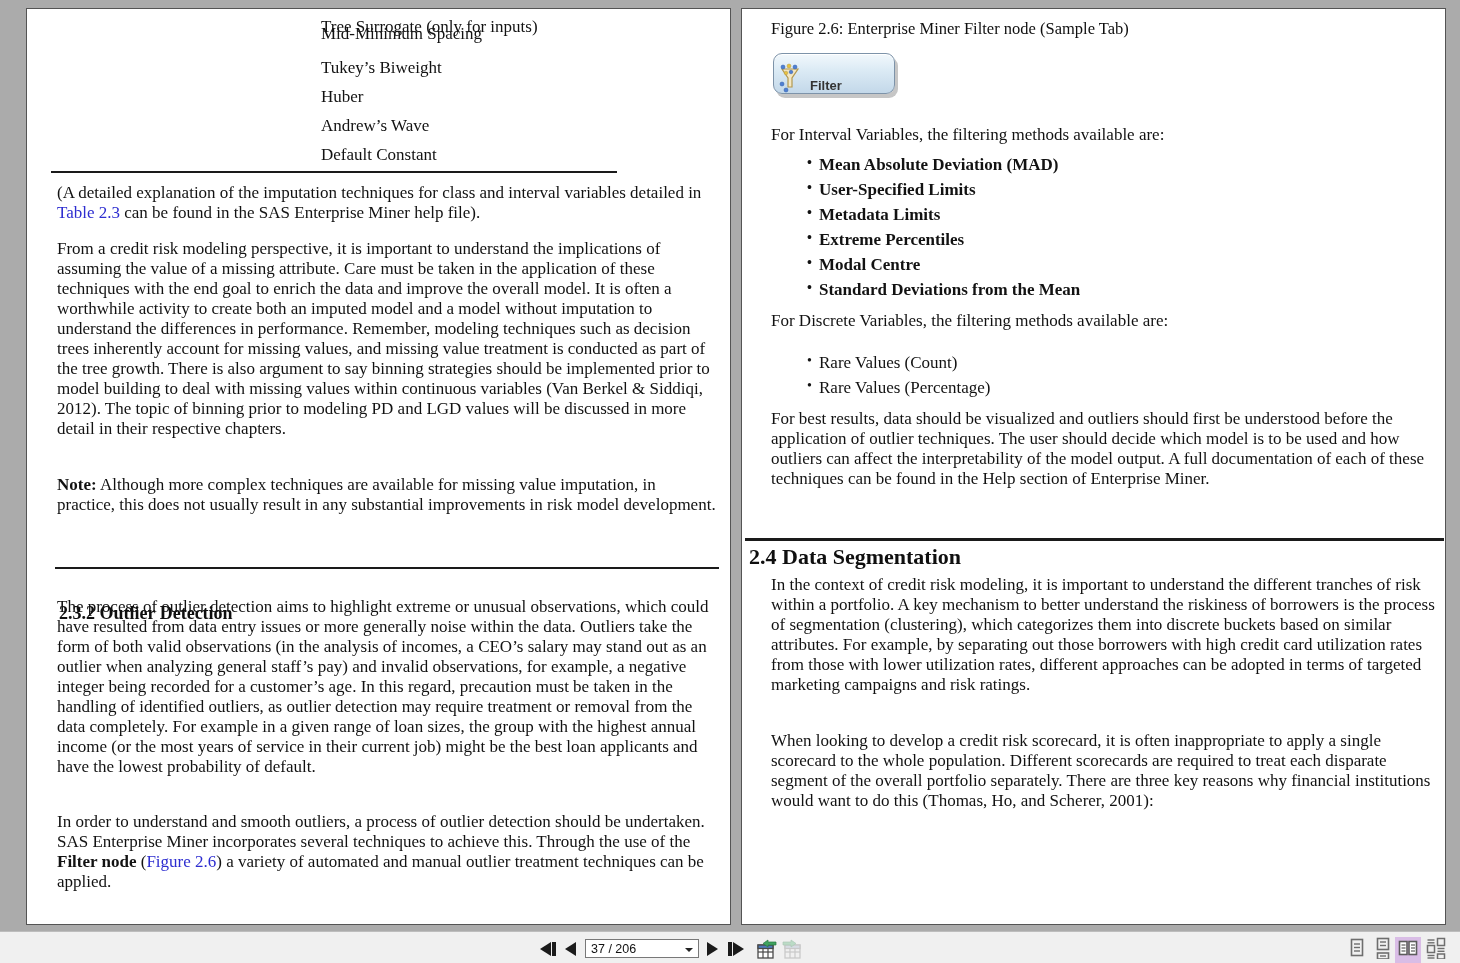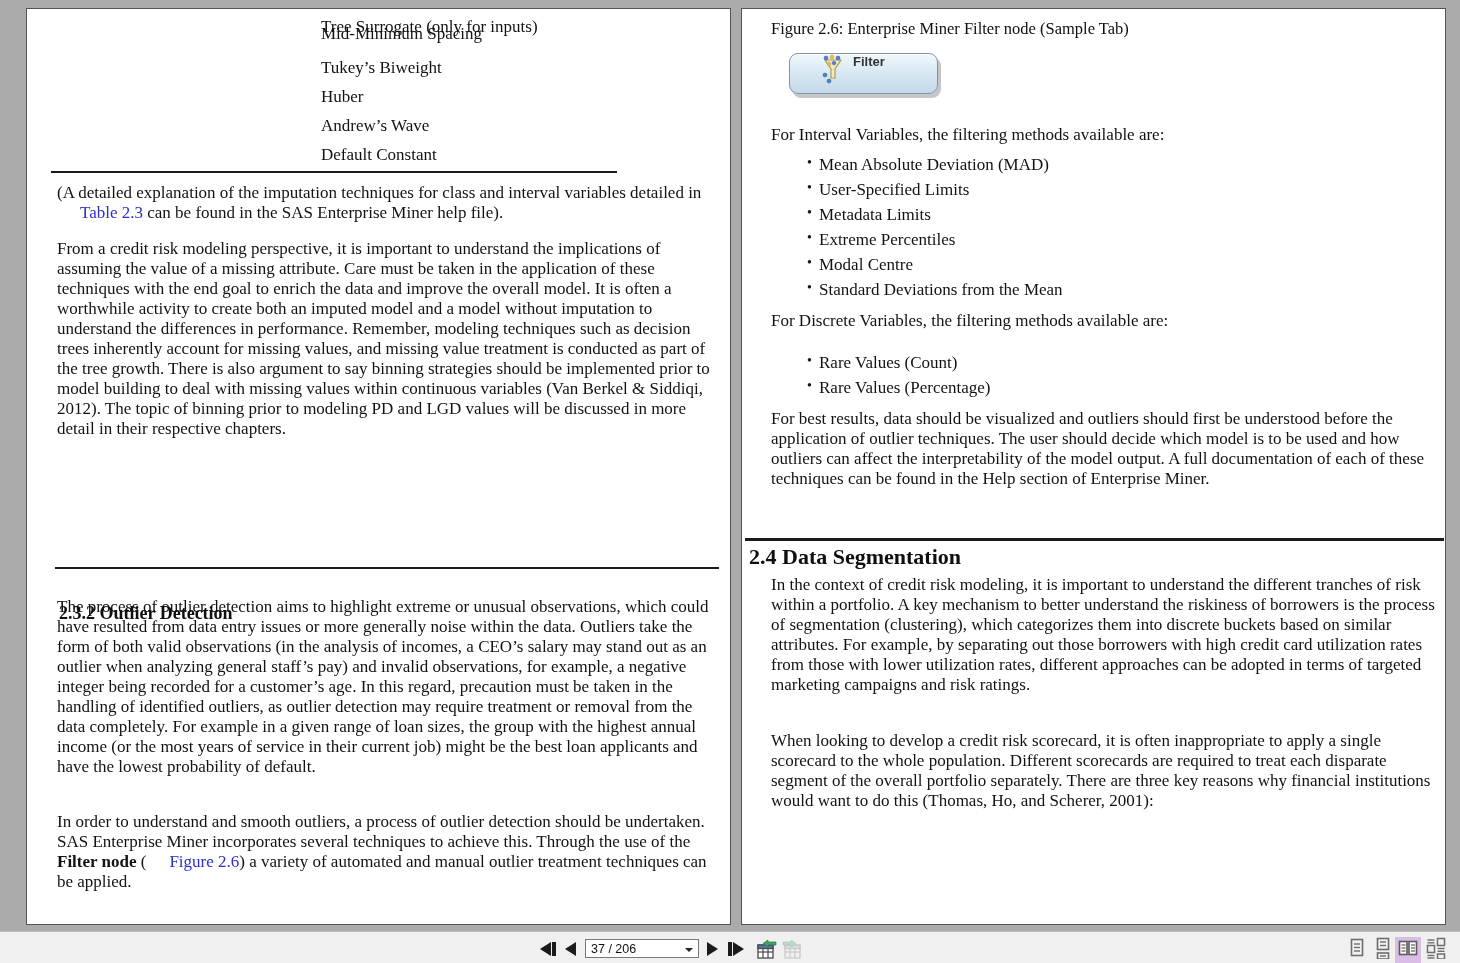--- a/index.html
+++ b/index.html
@@ -11,41 +11,41 @@
   .page{
     position:absolute;top:8px;width:705px;height:917px;
     background:#ffffff;border:1px solid #545454;box-sizing:border-box;
   }
   #left-page{left:26px;}
   #right-page{left:741px;}
   .abs{position:absolute;}
   .body-text{font-size:17px;line-height:20px;color:#121212;}
   .list-text{font-size:17px;line-height:20px;color:#121212;}
   .rule{background:#1a1a1a;}
-  .link{color:#2d2dd0;margin-left:23px;}
+  .link{color:#2d2dd0;}
   .bold{font-weight:bold;}
   h1,h2{margin:0;font-weight:bold;color:#0f0f0f;}
   .h-sub{font-size:18px;line-height:26px;margin-top:28px;}
   .h-main{font-size:22px;line-height:26px;}
   .fig-caption{font-size:16.5px;font-weight:normal;color:#0f0f0f;}
   .bullet-list{list-style:none;margin:0;padding:0;}
   .bullet-list li{
     position:relative;padding-left:12px;height:25px;box-sizing:border-box;
     font-size:17px;color:#121212;
   }
   .bullet-list li::before{
     content:"•";position:absolute;left:0;top:0;font-size:14px;color:#121212;
   }
   
   .filter-node{
-    position:absolute;left:47px;top:44px;width:120px;height:39px;
+    position:absolute;left:31px;top:44px;width:120px;height:39px;
     border:1px solid #7d93a9;border-radius:9px;
     background:linear-gradient(180deg,#f2f8fc 0%,#dcebf5 40%,#c3d8e9 100%);
     box-shadow:3px 4px 0 0 #c6c6c6, inset 0 1px 0 #ffffff;
-    display:flex;align-items:flex-start;padding-left:27px;
+    display:flex;align-items:flex-end;
   }
   .filter-node .label{
     font-family:"Liberation Sans",sans-serif;font-weight:bold;
     font-size:13px;color:#333;margin-left:8px;
   }
   .funnel-wrap{margin-left:4px;width:24px;height:30px;}
   
   #toolbar{
     position:absolute;left:0;top:931px;width:1460px;height:39px;
     background:#f0f0f0;border-top:1px solid #bdbdbd;box-sizing:border-box;
@@ -81,20 +81,21 @@
   <span class="abs list-text" style="left:294px;top:78px;">Huber</span>
   <span class="abs list-text" style="left:294px;top:107px;">Andrew’s Wave</span>
   <span class="abs list-text" style="left:294px;top:136px;">Default Constant</span>
 
   <div class="abs rule" style="left:24px;top:162px;width:566px;height:2px;"></div>
 
   <p class="abs body-text" style="left:30px;top:174px;width:660px;margin:0;"><span>(A detailed explanation of the imputation techniques for class and interval variables detailed in </span><a class="link" href="#" style="text-decoration:none;">Table 2.3</a><span> can be found in the SAS Enterprise Miner help file).</span></p>
 
   <p class="abs body-text" style="left:30px;top:230px;width:660px;margin:0;">From a credit risk modeling perspective, it is important to understand the implications of assuming the value of a missing attribute. Care must be taken in the application of these techniques with the end goal to enrich the data and improve the overall model. It is often a worthwhile activity to create both an imputed model and a model without imputation to understand the differences in performance. Remember, modeling techniques such as decision trees inherently account for missing values, and missing value treatment is conducted as part of the tree growth. There is also argument to say binning strategies should be implemented prior to model building to deal with missing values within continuous variables (Van Berkel &amp; Siddiqi, 2012). The topic of binning prior to modeling PD and LGD values will be discussed in more detail in their respective chapters.</p>
 
+  <p class="abs body-text" style="left:30px;top:466px;width:660px;margin:0;"><span class="bold">Note:</span><span> Although more complex techniques are available for missing value imputation, in practice, this does not usually result in any substantial improvements in risk model development.</span></p>
 
   <div class="abs rule" style="left:28px;top:558px;width:664px;height:2px;"></div>
   <h2 class="abs h-sub" style="left:32px;top:563px;">2.3.2 Outlier Detection</h2>
 
   <p class="abs body-text" style="left:30px;top:588px;width:660px;margin:0;">The process of outlier detection aims to highlight extreme or unusual observations, which could have resulted from data entry issues or more generally noise within the data. Outliers take the form of both valid observations (in the analysis of incomes, a CEO’s salary may stand out as an outlier when analyzing general staff’s pay) and invalid observations, for example, a negative integer being recorded for a customer’s age. In this regard, precaution must be taken in the handling of identified outliers, as outlier detection may require treatment or removal from the data completely. For example in a given range of loan sizes, the group with the highest annual income (or the most years of service in their current job) might be the best loan applicants and have the lowest probability of default.</p>
 
   <p class="abs body-text" style="left:30px;top:803px;width:660px;margin:0;"><span>In order to understand and smooth outliers, a process of outlier detection should be undertaken. SAS Enterprise Miner incorporates several techniques to achieve this. Through the use of the </span><span class="bold">Filter node</span><span> (</span><a class="link" href="#" style="text-decoration:none;">Figure 2.6</a><span>) a variety of automated and manual outlier treatment techniques can be applied.</span></p>
 </div>
 
 <div id="right-page" class="page">
@@ -112,21 +113,21 @@
         <circle cx="13" cy="9" r="1.8" fill="#4f7fd2" stroke="#2d5aa8" stroke-width="0.5"></circle>
         <circle cx="4" cy="21" r="2" fill="#4f7fd2" stroke="#2d5aa8" stroke-width="0.5"></circle>
         <circle cx="8" cy="27" r="2" fill="#4f7fd2" stroke="#2d5aa8" stroke-width="0.5"></circle>
       </svg>
     </span>
     <span class="label">Filter</span>
   </div>
 
   <p class="abs body-text" style="left:29px;top:116px;width:670px;margin:0;">For Interval Variables, the filtering methods available are:</p>
 
-  <ul class="abs bullet-list" style="left:65px;top:146px;">
+  <ul class="abs bullet-list" style="left:65px;top:146px;font-weight:bold;">
     <li>Mean Absolute Deviation (MAD)</li>
     <li>User-Specified Limits</li>
     <li>Metadata Limits</li>
     <li>Extreme Percentiles</li>
     <li>Modal Centre</li>
     <li>Standard Deviations from the Mean</li>
   </ul>
 
   <p class="abs body-text" style="left:29px;top:302px;width:670px;margin:0;">For Discrete Variables, the filtering methods available are:</p>
 

